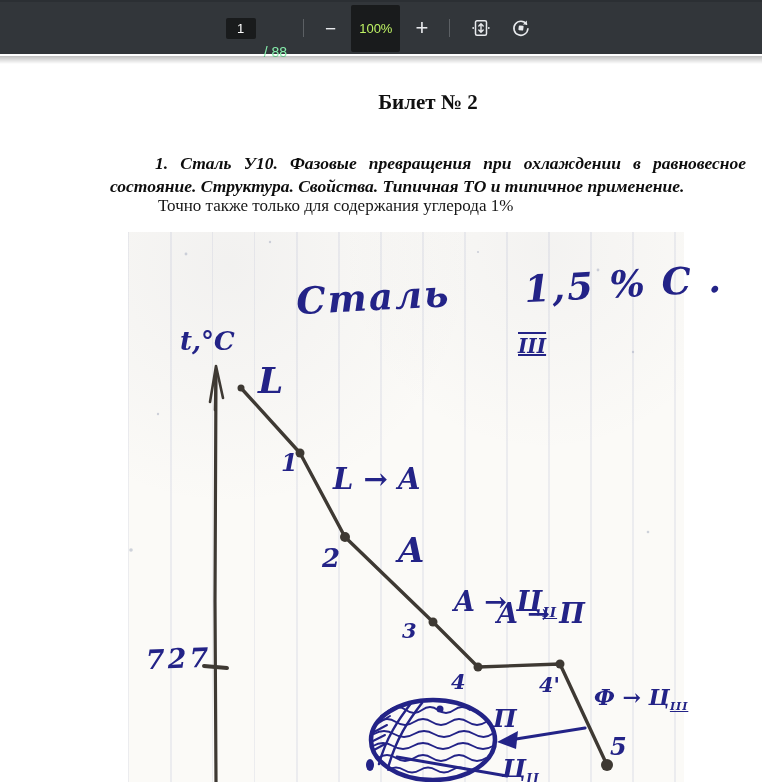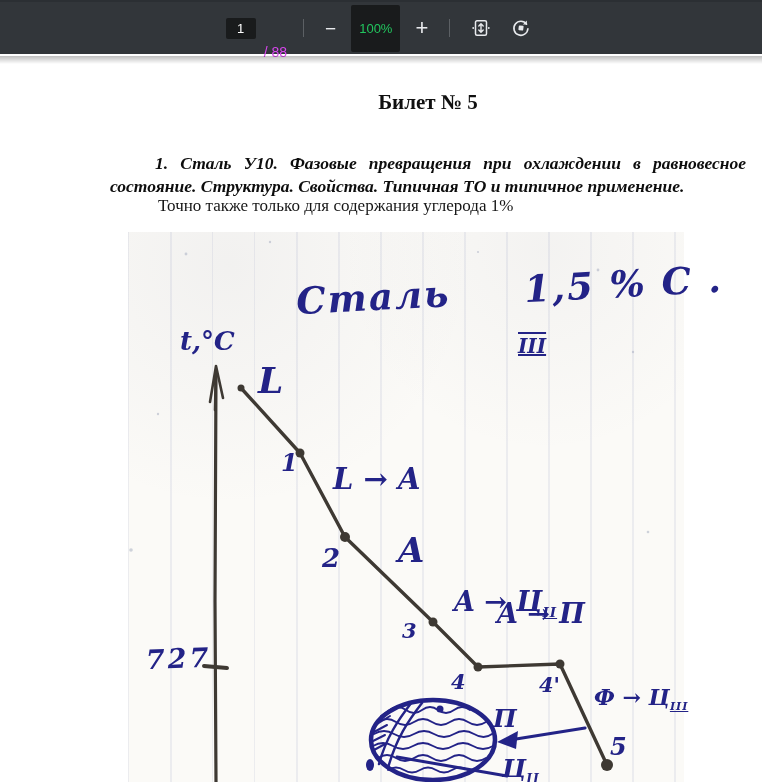--- a/index.html
+++ b/index.html
@@ -17,31 +17,31 @@
     z-index:10; border-top:2px solid #2b2f33;
   }
   .toolbar::after {
     content:""; position:absolute; left:0; right:0; top:54px; height:8px;
     background:linear-gradient(rgba(0,0,0,.25), rgba(0,0,0,0)); pointer-events:none;
   }
   .page-input {
     width:30px; height:21px; background:#191b1c; border:none; border-radius:2px;
     color:#ffffff; text-align:center; font:13px "Liberation Sans", sans-serif; outline:none;
   }
-  .page-total { color:#d946ef; font:14px "Liberation Sans", sans-serif; margin-left:-2px;margin-top:48px; }
+  .page-total { color:#86efac; font:14px "Liberation Sans", sans-serif; margin-left:-2px;margin-top:48px; }
   .tb-divider { width:1px; height:18px; background:#5c6064; margin:0 6px; }
   .tb-btn {
     background:none; border:none; color:#e8eaed; cursor:pointer;
     display:flex; align-items:center; justify-content:center; padding:2px 5px;
     font-family:"Liberation Sans", sans-serif;
   }
   .glyph-minus { font-size:19px; line-height:1; }
   .glyph-plus  { font-size:22px; line-height:1; }
   .zoom-level {
-    background:#191b1c; color:#22c55e; border-radius:2px; padding:16px 8px;
+    background:#191b1c; color:#bef264; border-radius:2px; padding:16px 8px;
     font:13px "Liberation Sans", sans-serif;
   }
   .tb-btn svg { display:block; }
 
   
   .pdf-page { position:absolute; left:0; top:54px; width:762px; height:728px; background:#fff; }
   .doc-title {
     position:absolute; top:36px; left:110px; width:636px; text-align:center;
     font-weight:bold; font-size:21px; color:#101010;
   }
@@ -117,21 +117,21 @@
     <svg width="20" height="20" viewBox="0 0 20 20">
       <path d="M15.6 6.2 A7 7 0 1 0 16.9 10.8" stroke="#e8eaed" stroke-width="1.6" fill="none" stroke-linecap="round"></path>
       <path d="M15.9 2.6 L15.9 6.6 L11.9 6.6 Z" fill="#e8eaed"></path>
       <rect x="7.6" y="7.6" width="4.8" height="4.8" rx="0.8" fill="#e8eaed" transform="rotate(8 10 10)"></rect>
     </svg>
   </button>
 </div>
 
 <div class="pdf-page">
 
-  <div class="doc-title">Билет № 5</div>
+  <div class="doc-title">Билет № 2</div>
 
   <div class="doc-question">1. Сталь У10. Фазовые превращения при охлаждении в равновесное состояние. Структура. Свойства. Типичная ТО и типичное применение.</div>
 
   <div class="doc-note">Точно также только для содержания углерода 1%</div>
 
   <div class="figure">
 
     <svg width="556" height="550" viewBox="0 0 556 550">
 
       <g fill="#aab0c2" opacity="0.55">

